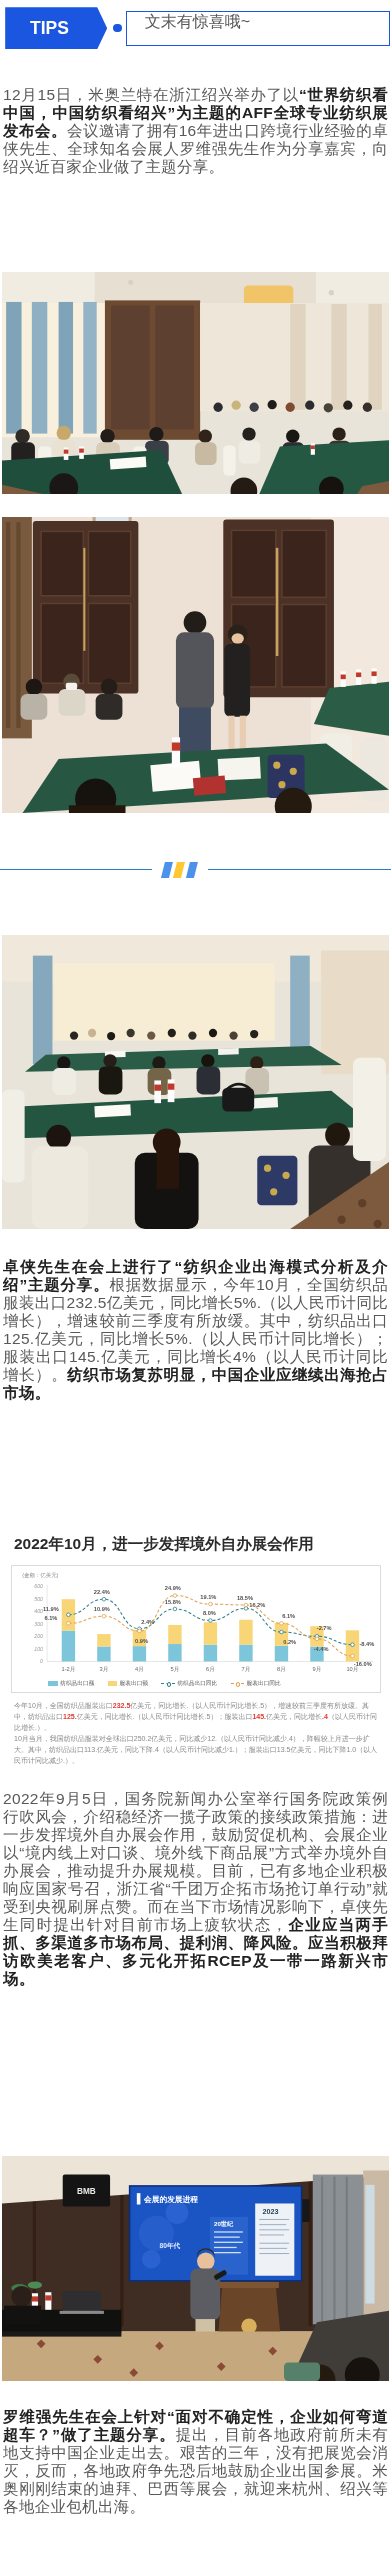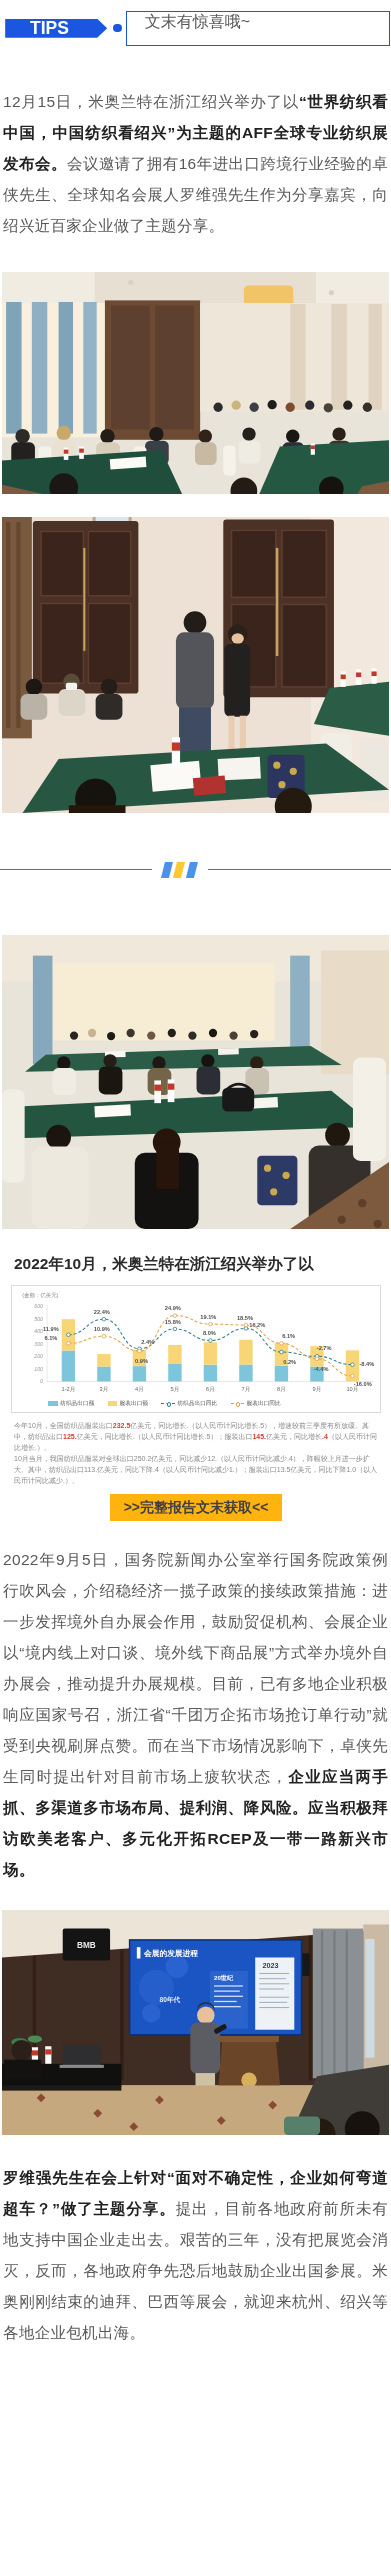--- a/index.html
+++ b/index.html
@@ -1,27 +1,27 @@
 <!DOCTYPE html>
 <html style="font-size:8.2px"><head>
 <meta charset="utf-8">
 <style>
   html,body{margin:0;padding:0;background:#ffffff;}
   #page{position:relative;width:392px;height:3129px;margin:0 auto;background:#fff;overflow:hidden;
         font-family:"Liberation Sans","DejaVu Sans",sans-serif;}
   
   .header{display:flex;align-items:center;margin:10.3px 0 0 0;height:36px;}
-  .tips-tag{flex:0 0 102px;height:19px;background:#1a56e0;color:#fff;font-weight:700;font-size:17.5px;
+  .tips-tag{flex:0 0 102px;height:42px;background:#1a56e0;color:#fff;font-weight:700;font-size:17.5px;
             display:flex;align-items:center;justify-content:center;padding-right:13.4px;box-sizing:border-box;
             clip-path:polygon(0 0,92px 0,102px 50%,92px 100%,0 100%);margin-left:5.2px;}
   .dot{width:8.2px;height:8.2px;border-radius:50%;background:#1a56e0;margin:0 4.6px 0 6.2px;flex:0 0 8.2px;}
   .note-box{flex:1;height:33px;border:1.5px solid #1a56e0;background:#fff;display:flex;align-items:flex-start;
             font-size:16px;color:#595959;padding-left:17.5px;margin-right:2.1px;}
   
-  .para{width:385px;margin-left:3.1px;font-size:15.5px;line-height:31px;color:#595959;text-align:justify;
+  .para{width:385px;margin-left:3.1px;font-size:15.5px;line-height:18px;color:#595959;text-align:justify;
         overflow:hidden;letter-spacing:0.3px;}
   .para .b{font-weight:700;color:#222222;}
   #p1{margin-top:40px;height:157px;}
   #p2{margin-top:29px;height:251px;}
   #p3{margin-top:23px;height:346px;}
   #p4{margin-top:27px;height:189px;}
   
   .photo{display:block;width:387px;margin-left:2.1px;background:#e9e4da;}
   #photo1{margin-top:29px;height:222px;}
   #photo2{margin-top:23px;height:296px;}
@@ -283,22 +283,23 @@
     <polygon points="560,570 752,440 752,570" fill="#7d5a3d"></polygon>
     <circle cx="700" cy="520" r="8" fill="#5e3f2a"></circle>
       <circle cx="660" cy="552" r="8" fill="#5e3f2a"></circle>
       <circle cx="730" cy="560" r="8" fill="#5e3f2a"></circle>
     <rect x="496" y="428" width="78" height="96" rx="8" fill="#2d3a66"></rect>
     <circle cx="516" cy="452" r="7" fill="#c9a94f"></circle>
       <circle cx="552" cy="466" r="7" fill="#c9a94f"></circle>
       <circle cx="528" cy="498" r="7" fill="#c9a94f"></circle>
   </svg>
 
-
-  <div id="chart-title">2022年10月，米奥兰特在浙江绍兴举办了以</div>
+  <p class="para" id="p2"><span class="b">卓侠先生在会上进行了“纺织企业出海模式分析及介绍”主题分享。</span><span>根据数据显示，今年10月，全国纺织品服装出口232.5亿美元，同比增长5%.（以人民币计同比增长），增速较前三季度有所放缓。其中，纺织品出口125.亿美元，同比增长5%.（以人民币计同比增长）；服装出口145.亿美元，同比增长4%（以人民币计同比增长）。</span><span class="b">纺织市场复苏明显，中国企业应继续出海抢占市场。</span></p>
+
+  <div id="chart-title">2022年10月，进一步发挥境外自办展会作用</div>
   <div id="chart-box">
     <svg id="chart-svg" width="368" height="126" viewBox="0 0 714 244">
         <text x="20" y="22" font-size="10.5" fill="#8a8a8a">(金额：亿美元)</text>
         <text x="60" y="188" font-size="10" fill="#9a9a9a" text-anchor="end" font-style="italic">0</text>
         <text x="60" y="163.83333333333334" font-size="10" fill="#9a9a9a" text-anchor="end" font-style="italic">100</text>
         <text x="60" y="139.66666666666666" font-size="10" fill="#9a9a9a" text-anchor="end" font-style="italic">200</text>
         <text x="60" y="115.5" font-size="10" fill="#9a9a9a" text-anchor="end" font-style="italic">300</text>
         <text x="60" y="91.33333333333333" font-size="10" fill="#9a9a9a" text-anchor="end" font-style="italic">400</text>
         <text x="60" y="67.16666666666667" font-size="10" fill="#9a9a9a" text-anchor="end" font-style="italic">500</text>
         <text x="60" y="43" font-size="10" fill="#9a9a9a" text-anchor="end" font-style="italic">600</text>
@@ -380,21 +381,20 @@
             <i></i>
           </span>服装出口同比</span>
       </div>
   </div>
 
   <div id="report-note">
     <p><span>今年10月，全国纺织品服装出口</span><span class="red">232.5</span><span>亿美元，同比增长.（以人民币计同比增长.5），增速较前三季度有所放缓。其中，纺织品出口</span><span class="red">125.</span><span>亿美元，同比增长.（以人民币计同比增长.5）；服装出口</span><span class="red">145.</span><span>亿美元，同比增长</span><span class="red">.4</span><span>（以人民币计同比增长.）。</span></p>
     <p><span>10月当月，我国纺织品服装对全球出口250.2亿美元，同比减少12.（以人民币计同比减少.4），降幅较上月进一步扩大。其中，纺织品出口113.亿美元，同比下降.4（以人民币计同比减少1.）；服装出口13.5亿美元，同比下降1.0（以人民币计同比减少.）。</span></p>
   </div>
 
-  <div id="banner">&gt;&gt;完整报告文末获取&lt;&lt;</div>
 
   <p class="para" id="p3"><span>2022年9月5日，国务院新闻办公室举行国务院政策例行吹风会，介绍稳经济一揽子政策的接续政策措施：进一步发挥境外自办展会作用，鼓励贸促机构、会展企业以“境内线上对口谈、境外线下商品展”方式举办境外自办展会，推动提升办展规模。目前，已有多地企业积极响应国家号召，浙江省“千团万企拓市场抢订单行动”就受到央视刷屏点赞。而在当下市场情况影响下，卓侠先生同时提出针对目前市场上疲软状态，</span><span class="b">企业应当两手抓、多渠道多市场布局、提利润、降风险。应当积极拜访欧美老客户、多元化开拓RCEP及一带一路新兴市场。</span></p>
 
   <svg class="photo" id="photo4" viewBox="0 0 752 436" preserveAspectRatio="none">
     <rect x="0" y="0" width="752" height="340" fill="#3f2c22"></rect>
     <rect x="60" y="0" width="6" height="330" fill="#341f15"></rect>
       <rect x="230" y="0" width="6" height="330" fill="#341f15"></rect>
     <rect x="596" y="0" width="6" height="330" fill="#341f15"></rect>
     <polygon points="0,0 752,0 752,38 0,92" fill="#ece4d6"></polygon>
     <rect x="604" y="36" width="98" height="290" fill="#8b9094"></rect>

